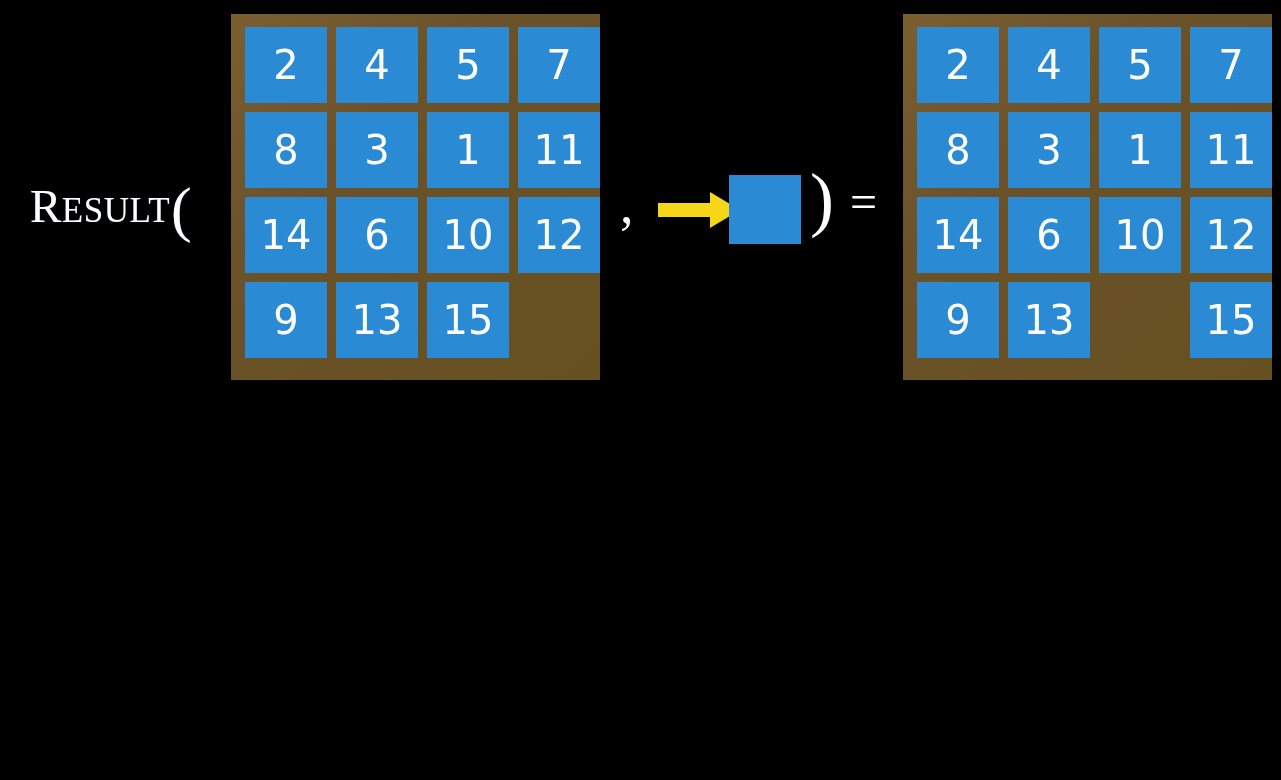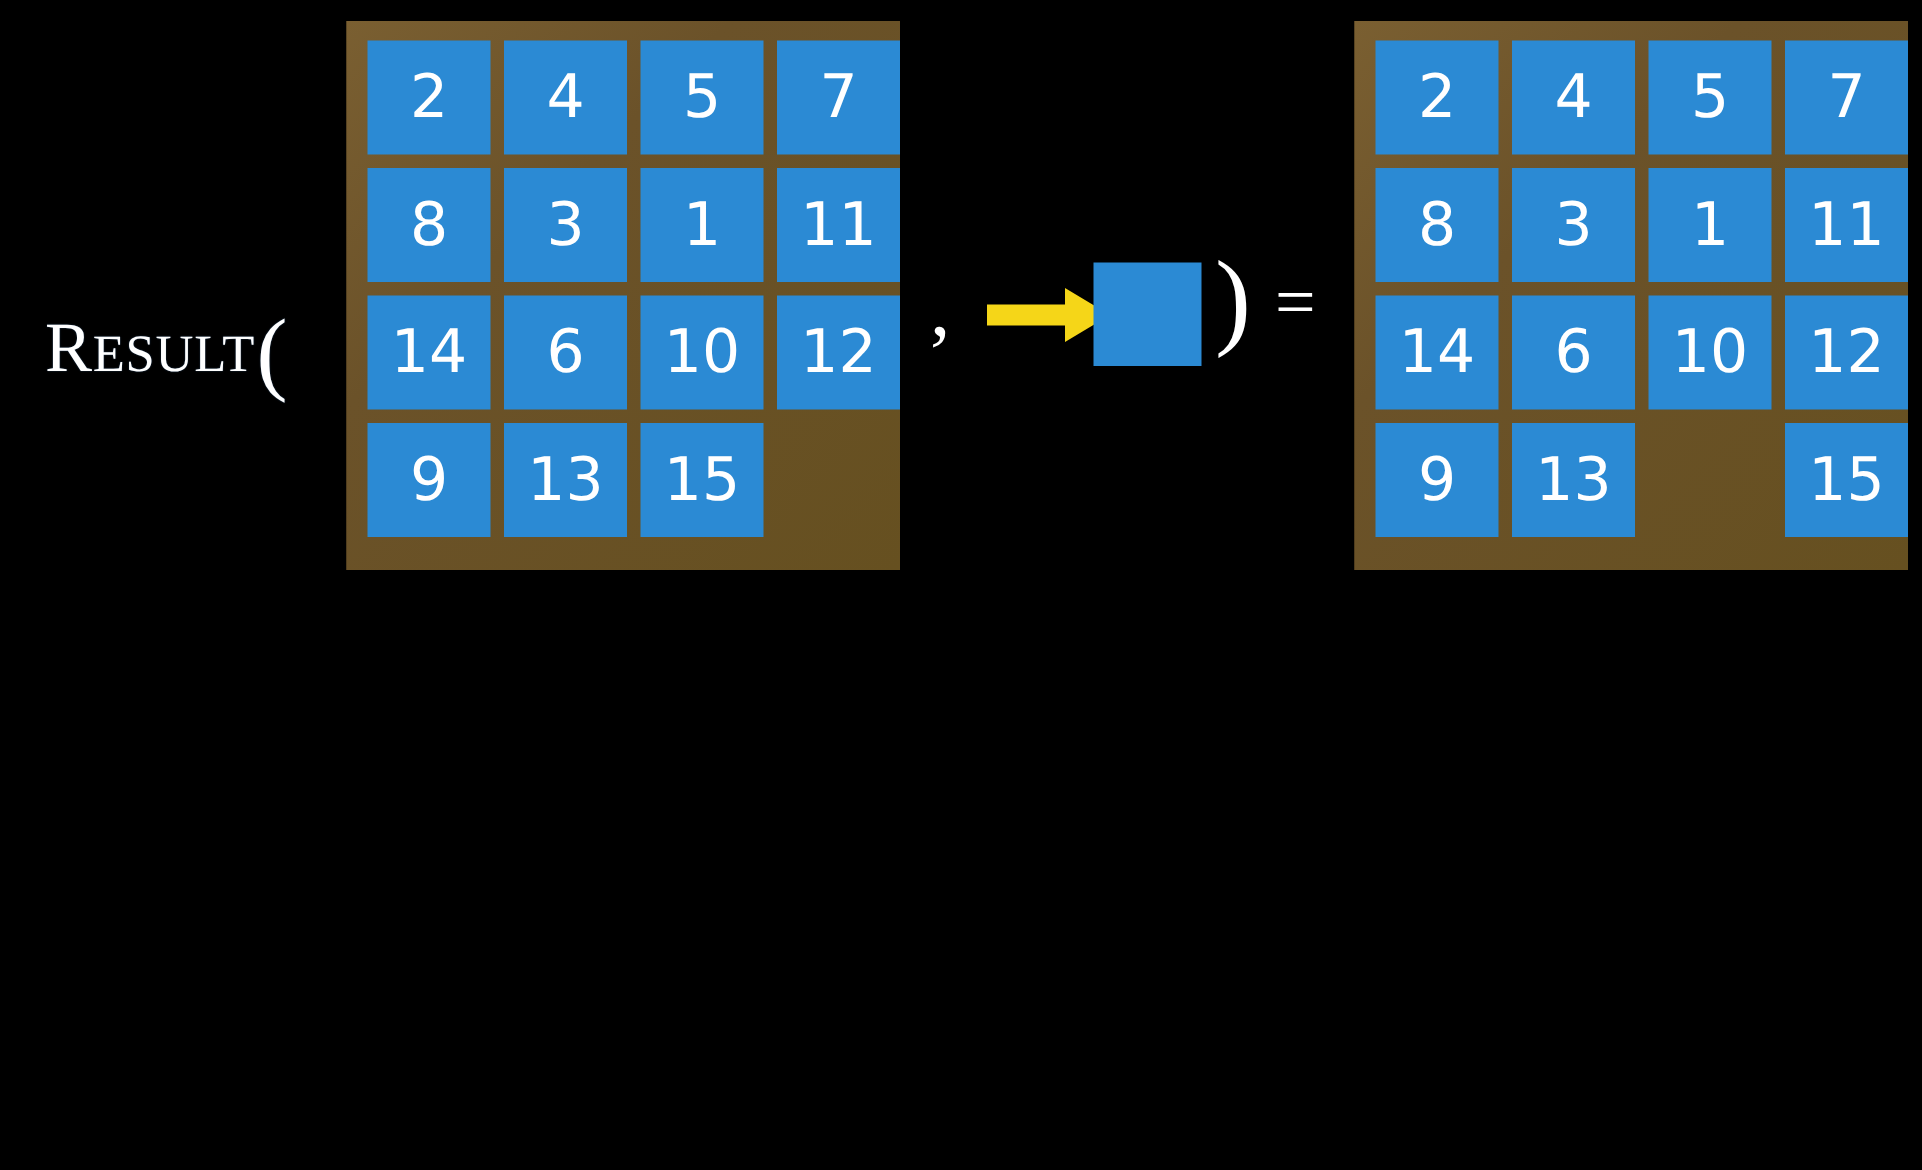--- a/index.html
+++ b/index.html
@@ -47,21 +47,21 @@
   }
   .result-label .sc {
     font-size: 35px;
   }
   .result-label .paren {
     font-size: 62px;
     position: relative;
     top: 8px;
     margin-left: 1px;
   }
-  .row-top .result-label { top: 170px; margin-top: 26px; }
+  .row-top .result-label { top: 170px; }
 
   
   .board {
     position: absolute;
     width: 369px;
     height: 366px;
     background: #6b5229;
     box-sizing: border-box;
     box-shadow: 2px 3px 5px rgba(0,0,0,0.85);
     background-image: linear-gradient(135deg, #7a5f31 0%, #6b5229 35%, #665020 100%);

